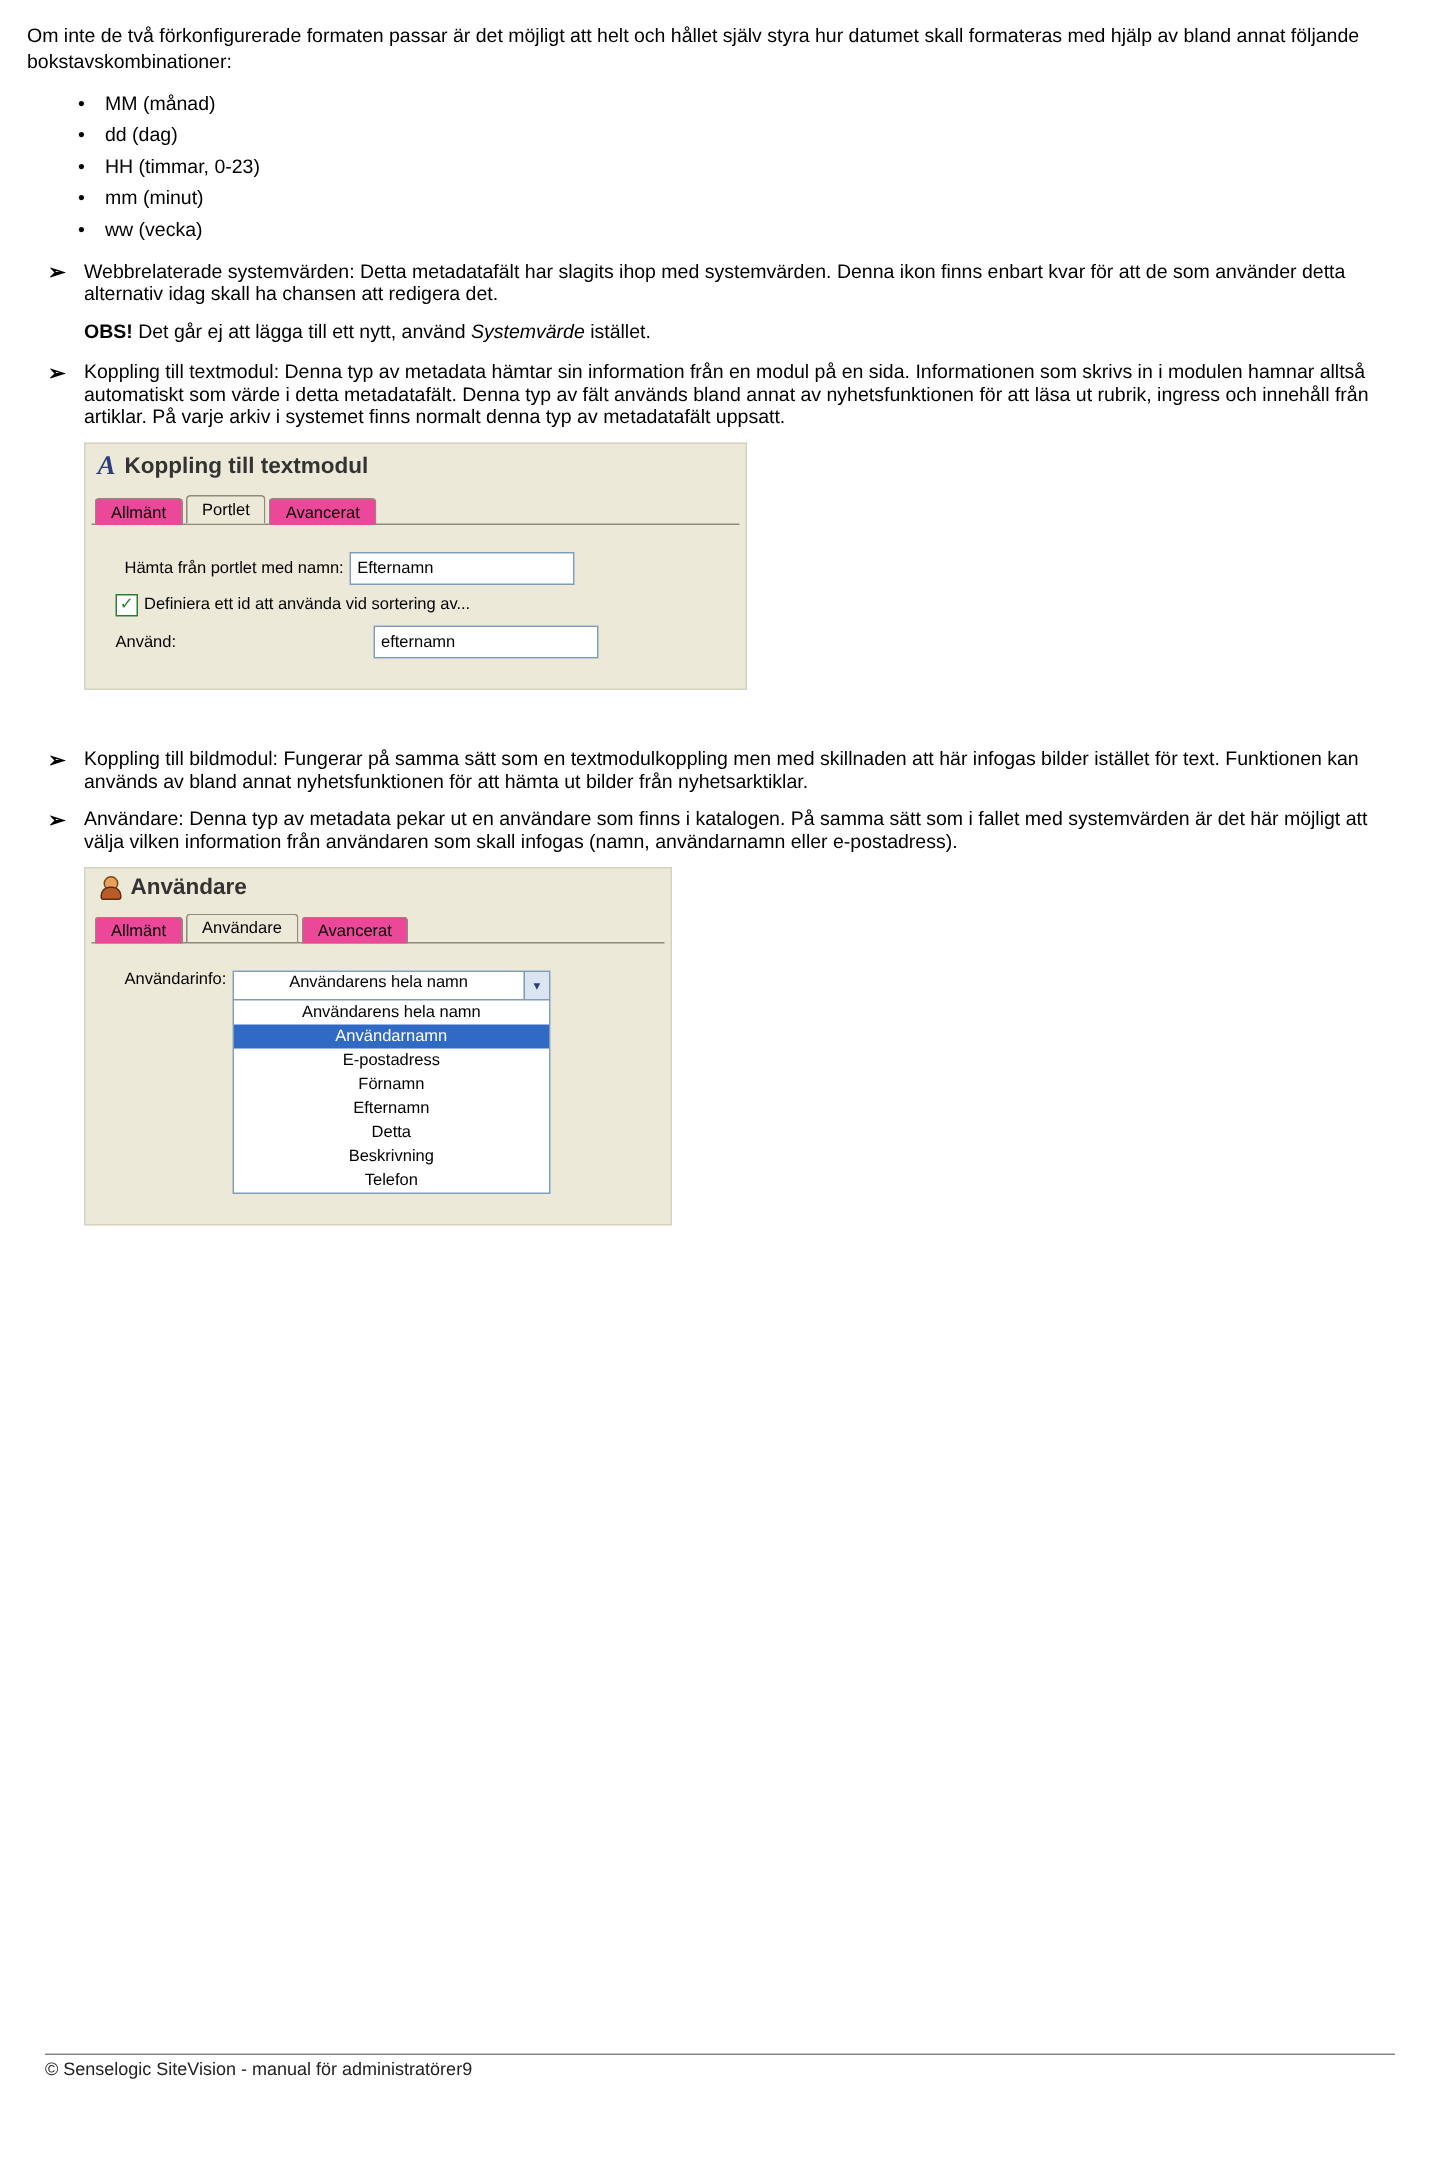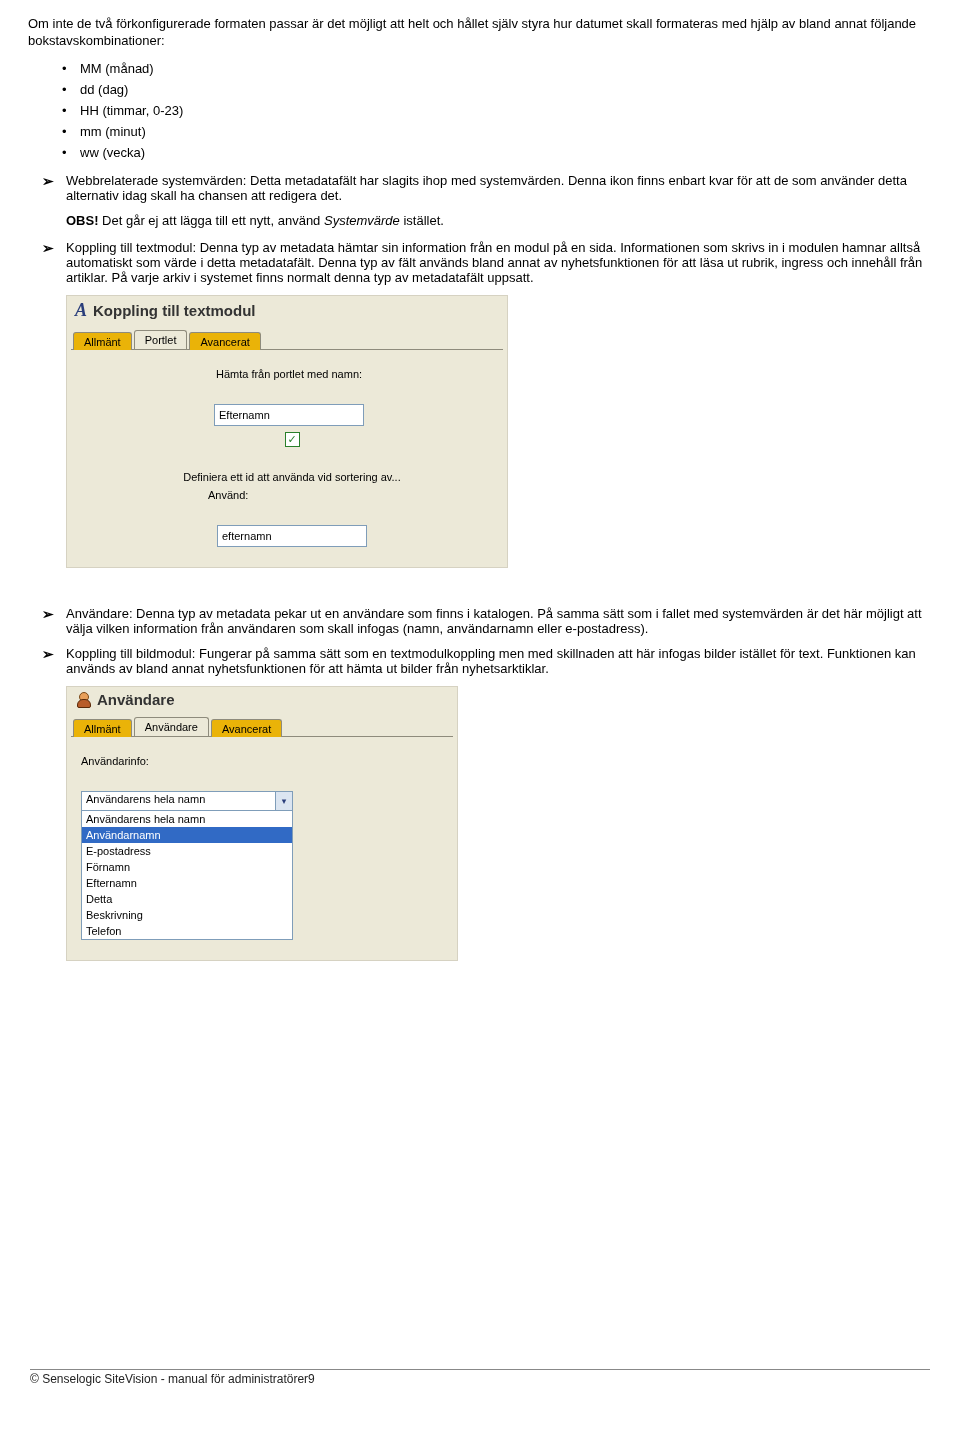--- a/index.html
+++ b/index.html
@@ -4,21 +4,21 @@
 <style>
   html,body{margin:0;padding:0;}
   body{
     font-family:"Trebuchet MS","Lucida Sans",Verdana,Arial,sans-serif;
     font-size:13px;
     color:#000;
     background:#fff;
     width:960px;
   }
   .page{
-    padding:12px 30px 10px 28px;
+    padding:12px 30px 10px 18px;
     box-sizing:border-box;
     min-height:1400px;
     position:relative;
   }
   p{margin:4px 0 8px 0;line-height:1.3;}
   ul.dots{list-style:none;margin:4px 0 8px 0;padding:0 0 0 52px;}
   ul.dots li{position:relative;padding:3px 0;}
   ul.dots li::before{content:"•";position:absolute;left:-18px;top:3px;}
   a.link{color:#0000cc;text-decoration:underline;}
   .indent{padding-left:38px;}
@@ -43,49 +43,49 @@
   .ui-titlebar{
     display:flex;align-items:center;gap:6px;
     padding:4px 8px 6px 8px;
     font-size:15px;font-weight:bold;color:#333;
   }
   .ui-titlebar .icon{font-weight:bold;color:#2a3e7b;font-family:"Times New Roman",serif;font-style:italic;font-size:18px;}
   .ui-tabs{display:flex;align-items:flex-end;height:22px;padding:0 6px;gap:0;}
   .ui-tab{
     border:1px solid #8e8b7c;
     border-bottom:none;
-    background:#eab308;
+    background:#ec4899;
     padding:3px 10px 2px 10px;
     margin-right:2px;
     border-radius:3px 3px 0 0;
     position:relative;top:1px;
     cursor:default;
   }
   .ui-tab.active{background:#ece9d8;z-index:2;top:0;padding-bottom:3px;}
   .ui-tabline{border-top:1px solid #8e8b7c;margin:0 4px;}
   .ui-body{padding:12px 10px 14px 14px;}
-  .ui-row{display:flex;align-items:center;margin:6px 0;gap:24px;flex-direction:column;}
+  .ui-row{display:flex;align-items:center;margin:6px 12px;gap:4px;}
   .ui-label{white-space:nowrap;}
   .ui-input{
     background:#fff;border:1px solid #7f9db9;height:18px;
     padding:1px 4px;flex:0 0 auto;width:140px;font-size:11px;
   }
   .ui-check{
     width:13px;height:13px;border:1px solid #2a7f2a;background:#fff;
     display:inline-flex;align-items:center;justify-content:center;
     font-size:11px;color:#2a7f2a;line-height:1;
   }
   
   .ui-panel2{
     width:390px;
     margin:4px 0 0 38px;
     background:#ece9d8;
     border:1px solid #d6d2c2;
     font-family:Tahoma,Verdana,Arial,sans-serif;
-    font-size:11px;color:#000;
+    font-size:11px;color:#000;text-align:center;
   }
   .user-icon{
     width:16px;height:16px;display:inline-block;position:relative;
   }
   .user-icon::before{
     content:"";position:absolute;left:4px;top:1px;width:8px;height:8px;
     border-radius:50%;background:#e8a05a;border:1px solid #7a4a1a;
   }
   .user-icon::after{
     content:"";position:absolute;left:2px;top:8px;width:12px;height:7px;
@@ -162,25 +162,25 @@
       <div class="ui-row" style="margin-left:6px;">
         <span class="ui-label" style="width:168px;">Använd:</span>
         <input class="ui-input" value="efternamn" style="">
       </div>
     </div>
   </div>
 
   <div style="height:28px;"></div>
 
   <div class="arrow-item">
+    <span class="bold">Koppling till bildmodul:</span><span> Fungerar på samma sätt som en textmodulkoppling men med skillnaden att här infogas bilder istället för text. Funktionen kan används av bland annat nyhetsfunktionen för att hämta ut bilder från nyhetsarktiklar.</span>
+  </div>
+
+  <div class="arrow-item">
     <span class="bold">Användare:</span><span> Denna typ av metadata pekar ut en användare som finns i katalogen. På samma sätt som i fallet med systemvärden är det här möjligt att välja vilken information från användaren som skall infogas (namn, användarnamn eller e-postadress).</span>
-  </div>
-
-  <div class="arrow-item">
-    <span class="bold">Koppling till bildmodul:</span><span> Fungerar på samma sätt som en textmodulkoppling men med skillnaden att här infogas bilder istället för text. Funktionen kan används av bland annat nyhetsfunktionen för att hämta ut bilder från nyhetsarktiklar.</span>
   </div>
 
   <div class="ui-panel2">
     <div class="ui-titlebar">
       <span class="user-icon"></span>
       <span>Användare</span>
     </div>
     <div class="ui-tabs">
       <div class="ui-tab">Allmänt</div>
       <div class="ui-tab active">Användare</div>

